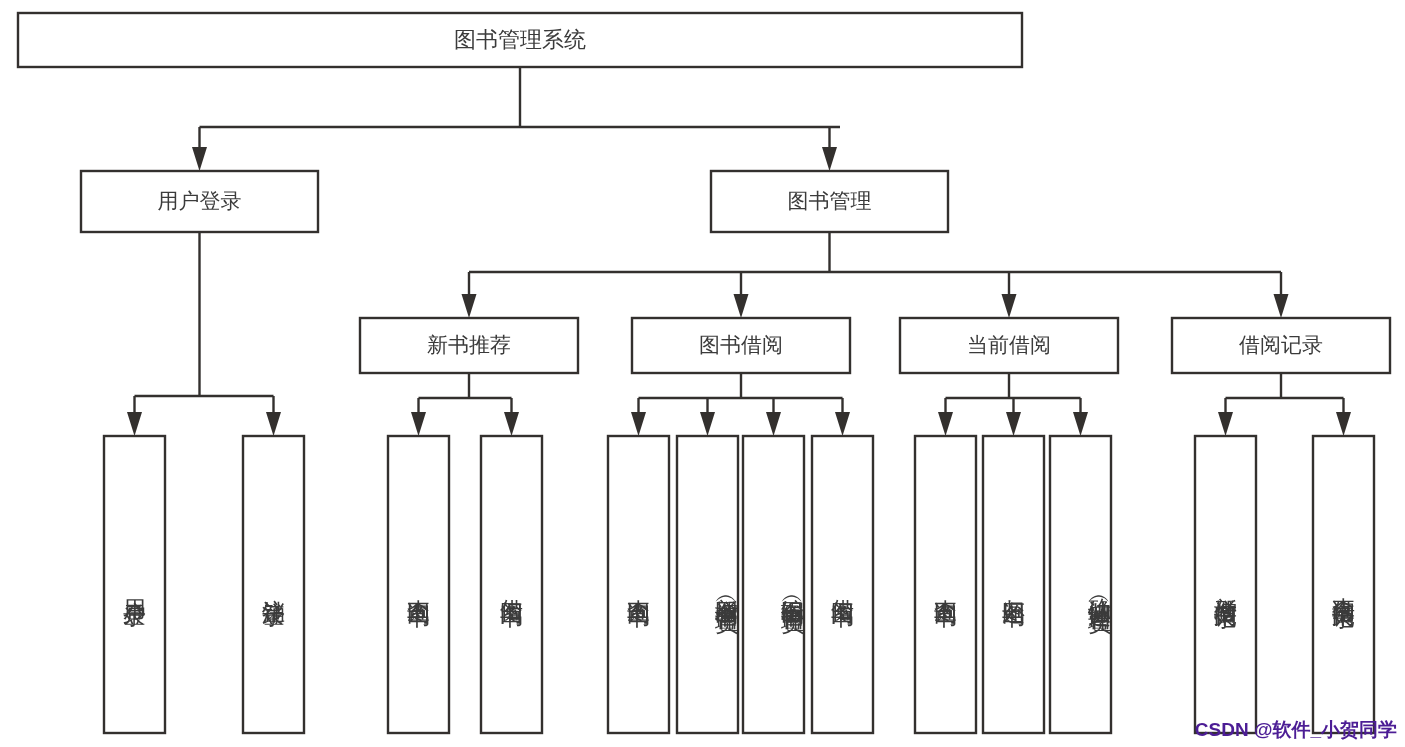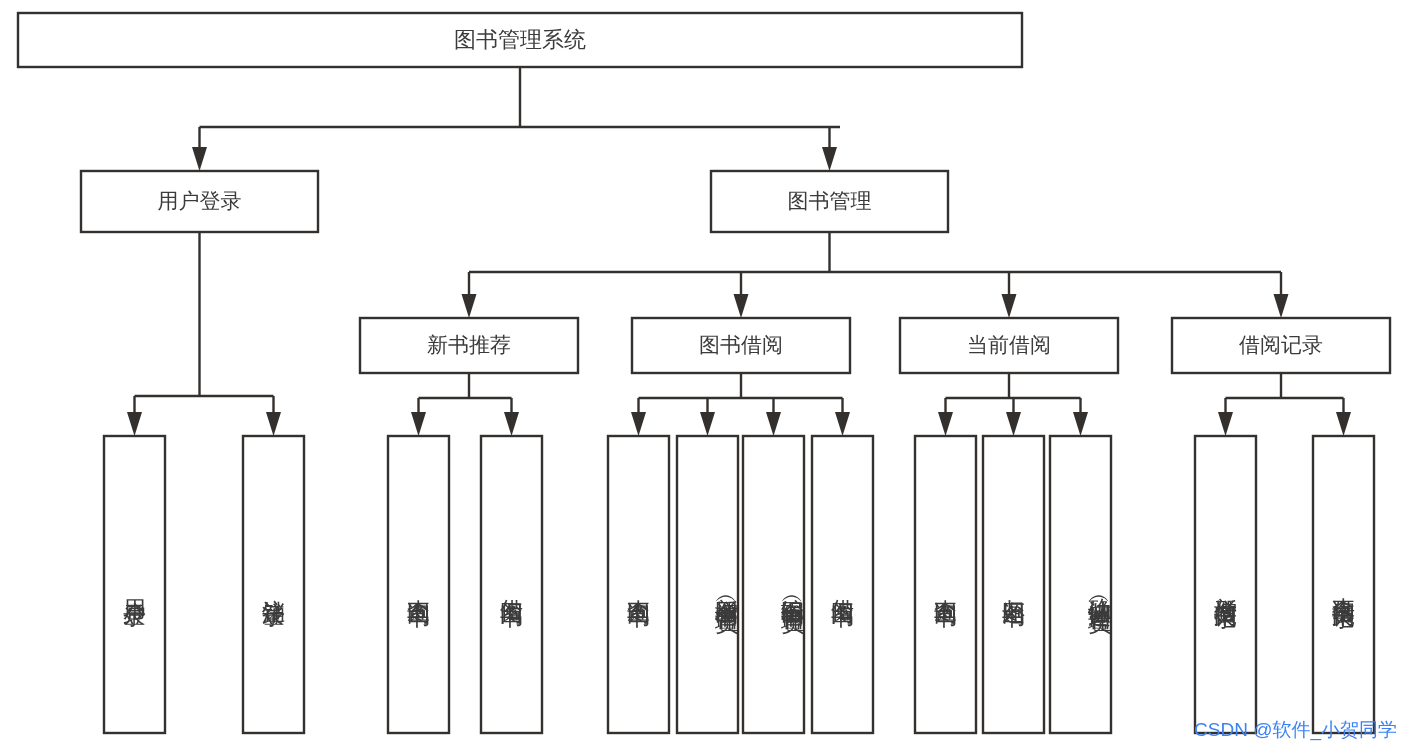--- a/index.html
+++ b/index.html
@@ -70,22 +70,23 @@
     justify-content: center;
     white-space: nowrap;
     pointer-events: none;
   }
   .watermark {
     position: absolute;
     right: 8px;
     bottom: 4px;
     font-family: "Liberation Sans", "DejaVu Sans", sans-serif;
     font-size: 19px;
-    color: #3b82f6;
+    color: #4c1d95;
     white-space: nowrap;
+    font-weight: bold;
   }
 </style>
 </head>
 <body>
 
 <div id="diagram-root">
 
   <svg id="flowchart" viewBox="0 0 1405 747">
 
     <g>

